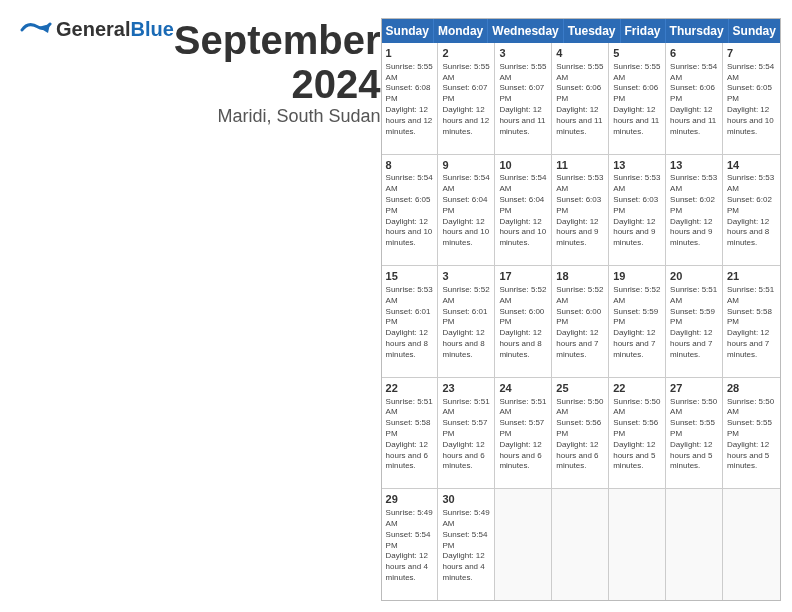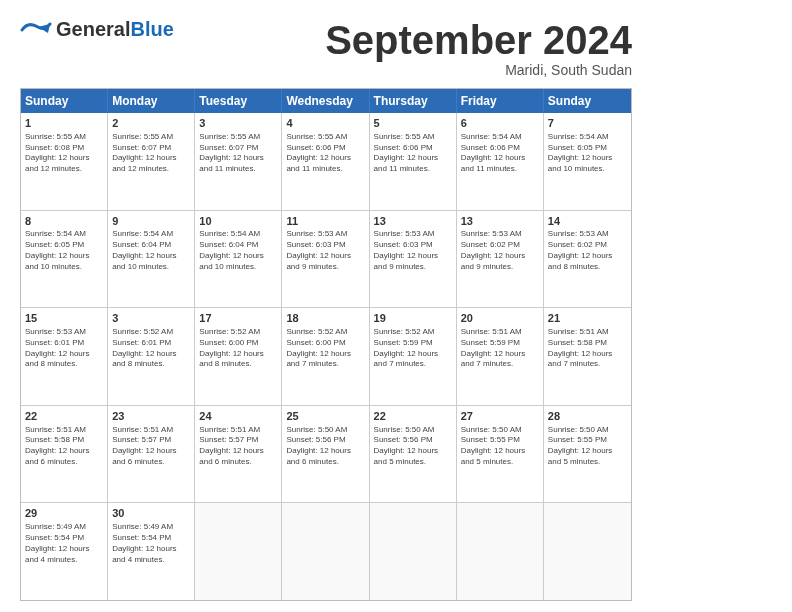--- a/index.html
+++ b/index.html
@@ -8,21 +8,21 @@
       background: #fff;
       width: 792px;
       height: 612px;
       overflow: hidden;
     }
     .page {
       width: 652px;
       height: 612px;
       padding: 18px 20px 11px 20px;
       display: flex;
-      flex-direction: column;
+      flex-direction: row;
     }
     .header {
       display: flex;
       justify-content: space-between;
       align-items: flex-start;
       margin-bottom: 10px;
     }
     .logo {
       display: flex;
       flex-direction: column;
@@ -36,21 +36,21 @@
     .title-block {
       text-align: right;
     }
     .month-title {
       font-size: 40px;
       font-weight: bold;
       color: #333;
       line-height: 1.1;
     }
     .location {
-      font-size: 14px;
+      font-size: 18px;
       color: #555;
     }
     .calendar {
       flex: 1;
       display: flex;
       flex-direction: column;
     }
     .cal-header {
       display: grid;
       grid-template-columns: repeat(7, 1fr);
@@ -123,24 +123,24 @@
     <div class="title-block">
       <div class="month-title">September 2024</div>
       <div class="location">Maridi, South Sudan</div>
     </div>
   </div>
 
   <div class="calendar outer-border">
     <div class="cal-header">
       <div class="cal-header-cell">Sunday</div>
       <div class="cal-header-cell">Monday</div>
+      <div class="cal-header-cell">Wednesday</div>
       <div class="cal-header-cell">Tuesday</div>
-      <div class="cal-header-cell">Wednesday</div>
+      <div class="cal-header-cell">Friday</div>
       <div class="cal-header-cell">Thursday</div>
-      <div class="cal-header-cell">Friday</div>
       <div class="cal-header-cell">Sunday</div>
     </div>
 
     <div class="cal-body">
 
       <div class="cal-row">
         <div class="cal-cell">
           <span class="day-num">1</span>
           <div class="info">
             <span>Sunrise: 5:55 AM</span><br>

